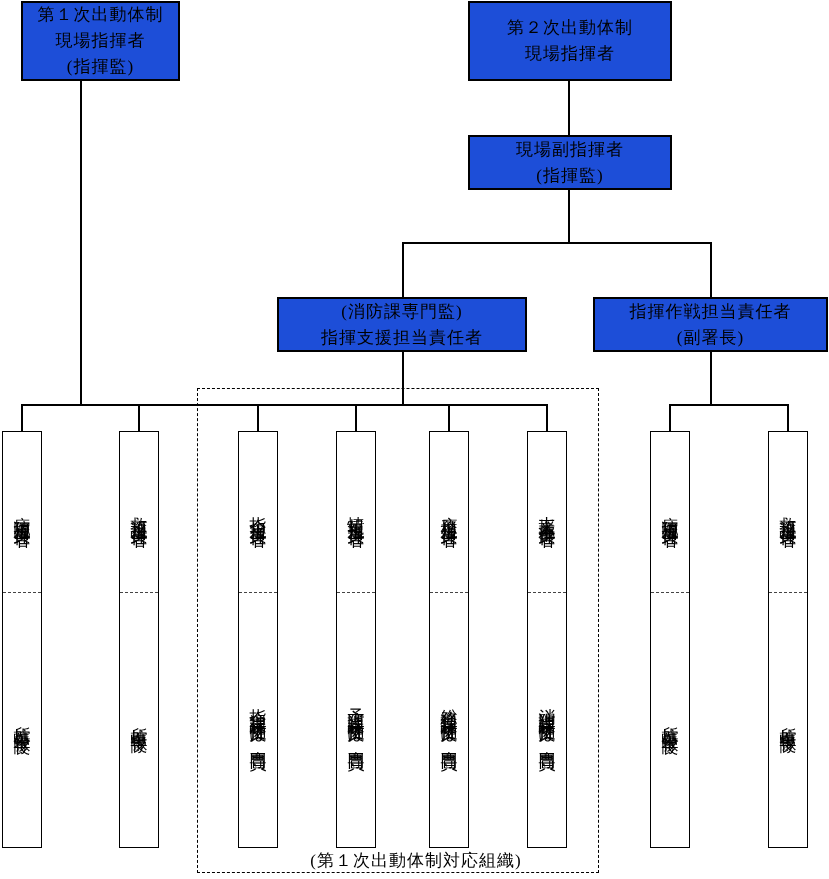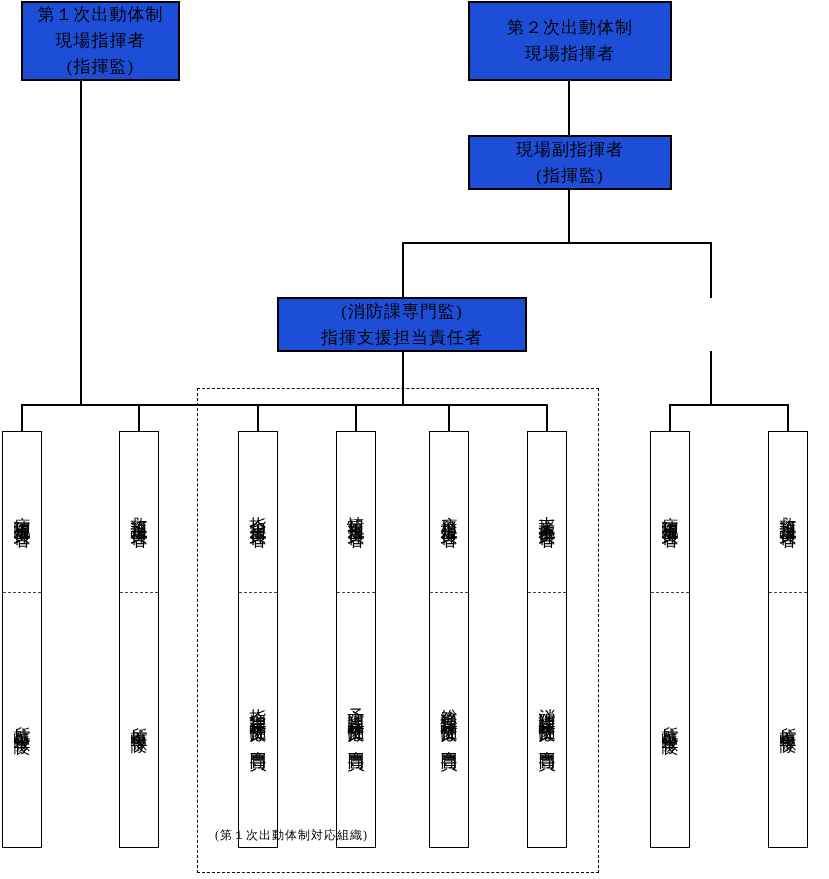--- a/index.html
+++ b/index.html
@@ -23,21 +23,21 @@
     display:flex; flex-direction:column;
   }
   .col-top  { flex:0 0 160px; display:flex; align-items:center; justify-content:center; }
   .col-bottom { flex:1 1 auto; border-top:1px dashed #444; display:flex; align-items:center; justify-content:center; }
   .vtext {
     writing-mode:vertical-rl; text-orientation:upright;
     font-size:17px; letter-spacing:2.5px; line-height:1; white-space:nowrap;
   }
 
   .dashed-rect { position:absolute; left:197px; top:388px; width:402px; height:485px; border:1px dashed #000; background:transparent; }
-  .group-label { position:absolute; top:827px; left:215px; width:402px; font-size:12px; letter-spacing:1px; white-space:nowrap; }
+  .group-label { position:absolute; top:849px; left:215px; width:402px; text-align:center; font-size:17px; letter-spacing:1px; white-space:nowrap; }
 </style>
 </head>
 <body>
 
 <div id="canvas">
 
   <div class="dashed-rect"></div>
 
   <div class="line v" style="left:80px;  top:80px;  height:326px"></div>
   <div class="line v" style="left:568px; top:80px;  height:55px"></div>
@@ -72,20 +72,24 @@
   <div class="hbox" style="left:468px; top:135px; width:204px; height:55px">
     <div>現場副指揮者</div>
     <div>(指揮監)</div>
   </div>
 
   <div class="hbox" style="left:277px; top:297px; width:250px; height:55px">
     <div>(消防課専門監)</div>
     <div>指揮支援担当責任者</div>
   </div>
 
+  <div class="hbox" style="left:593px; top:297px; width:235px; height:55px">
+    <div>指揮作戦担当責任者</div>
+    <div>(副署長)</div>
+  </div>
 
   <div class="col" style="left:2px">
     <div class="col-top">
         <span class="vtext">病院担当責任者</span>
       </div>
     <div class="col-bottom">
         <span class="vtext">所轄外中隊長</span>
       </div>
   </div>
 

